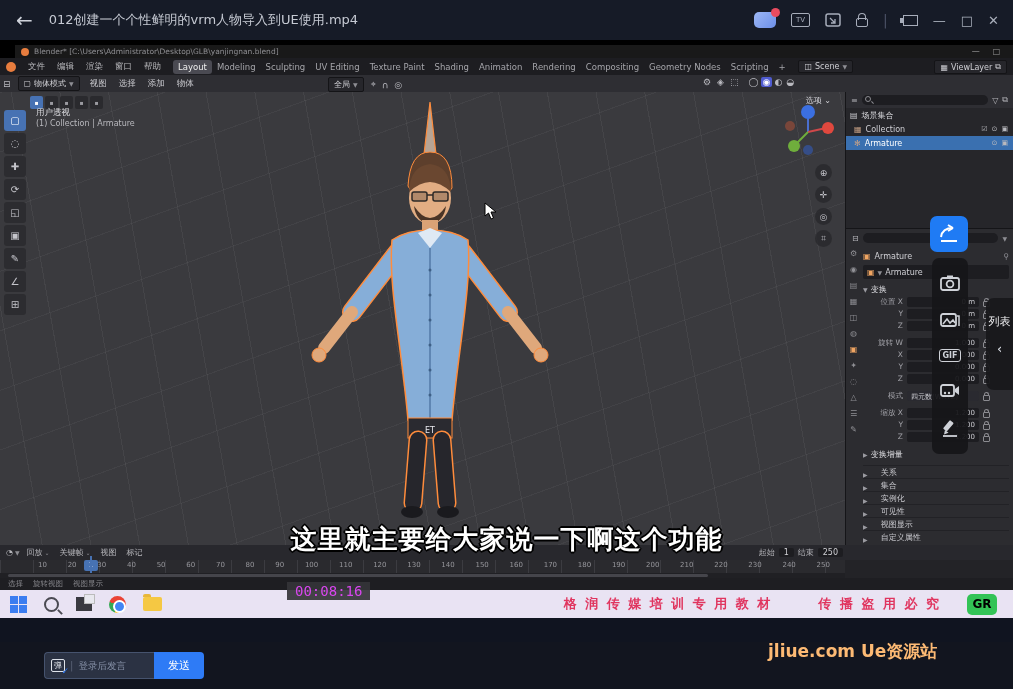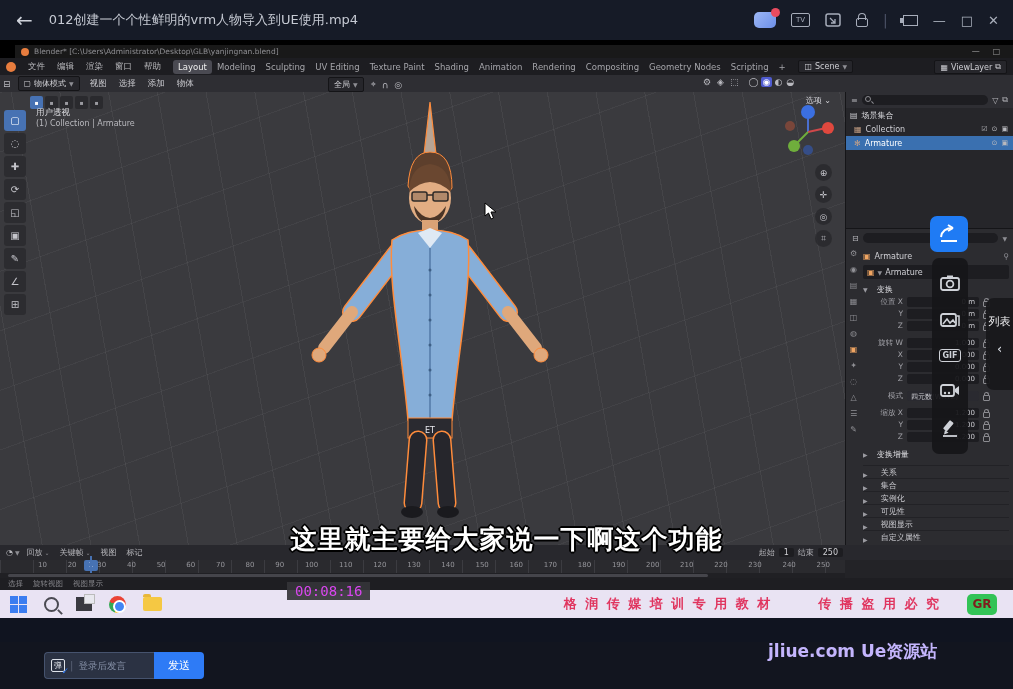--- a/index.html
+++ b/index.html
@@ -81,21 +81,21 @@
 
 #props{position:absolute;left:845px;top:188px;width:168px;height:357px;background:#2c2c30;border-left:1px solid #151518;border-top:1px solid #151518}
 #ptab-col{position:absolute;left:0;top:20px;width:15px;display:flex;flex-direction:column;gap:7px;align-items:center}
 .ptab{font-size:8px;color:#909095;cursor:pointer}
 .ptab.on{color:#f0a562}
 #props-head{display:flex;align-items:center;gap:4px;height:18px;padding:0 6px;font-size:8px;color:#b5b5ba;background:#2c2c30}
 #props-search{flex:1;height:10px;background:#1d1d21;border-radius:5px}
 #p-body{position:absolute;left:17px;top:20px;width:146px}
 #p-crumb{display:flex;align-items:center;gap:4px;font-size:8px;color:#d0d0d5;height:14px}
 #p-idrow{display:flex;align-items:center;gap:3px;height:14px;background:#1d1d21;border-radius:2px;padding:0 4px;font-size:8px;color:#d0d0d5;margin:2px 0 4px 0}
-.sec-head{display:flex;align-items:center;gap:9px;font-size:8px;color:#dadade;height:13px}
+.sec-head{display:flex;align-items:center;gap:3px;font-size:8px;color:#dadade;height:13px}
 .sec-car{font-size:6px;color:#9a9aa0}
 .trow{display:flex;align-items:center;height:11px;margin-bottom:1px}
 .trow.gap{margin-top:6px}
 .tlabel{width:44px;text-align:right;font-size:7.5px;color:#a2a2a8;padding-right:4px;flex:none}
 .tfield{width:72px;height:10px;background:#1d1d21;border-radius:2px;font-size:7px;color:#c9c9ce;text-align:right;padding:1px 4px 0 0}
 .trow.dd .tfield{background:#2a2a30;text-align:left;padding-left:4px}
 .tlock{width:8px;height:8px;margin-left:3px;position:relative}
 .tlock::before{content:"";position:absolute;left:1px;top:3px;width:5px;height:4px;border:1px solid #8b8b90;border-radius:1px}
 .tlock::after{content:"";position:absolute;left:2px;top:0;width:3px;height:3px;border:1px solid #8b8b90;border-bottom:none;border-radius:3px 3px 0 0}
 .prow{display:flex;align-items:flex-end;gap:13px;height:13px;border-top:1px solid #222226;font-size:8px;color:#c6c6cb}
@@ -139,40 +139,40 @@
 .tk-search::after{content:"";position:absolute;left:11px;top:12px;width:6px;height:2px;background:#4a4a52;transform:rotate(45deg)}
 .tk-app{width:16px;height:14px;background:#3a3a40;position:relative}
 .tk-app::after{content:"";position:absolute;right:-3px;top:-3px;width:9px;height:8px;background:#e8e8ee;border:1px solid #bbb}
 .chrome{width:17px;height:17px;border-radius:50%;background:conic-gradient(#ea4335 0 30%,#fbbc05 30% 55%,#34a853 55% 80%,#ea4335 80% 100%);position:relative}
 .chrome::after{content:"";position:absolute;left:4px;top:4px;width:9px;height:9px;border-radius:50%;background:#4285f4;border:2px solid #fff}
 .tk-folder{width:19px;height:14px;background:#f5c843;border-radius:2px;position:relative}
 .tk-folder::before{content:"";position:absolute;left:0;top:-3px;width:8px;height:3px;background:#e8b73a;border-radius:2px 2px 0 0}
 .brand{color:#e0355f;font-weight:bold;font-size:13px;letter-spacing:2px;white-space:nowrap}
 #brand-left{margin-left:auto}
 #brand-right{margin:0 26px 0 46px}
-#gr-logo{width:30px;height:21px;background:#33c356;border-radius:5px;color:#7f1d1d;font-weight:bold;font-size:12px;display:flex;align-items:center;justify-content:center;margin-right:16px}
+#gr-logo{width:30px;height:21px;background:#33c356;border-radius:5px;color:#000000;font-weight:bold;font-size:12px;display:flex;align-items:center;justify-content:center;margin-right:16px}
 
 
 #progress-row{position:absolute;left:0;top:618px;width:1013px;height:24px;background:#12151f;display:flex;align-items:center}
 .time{font-size:11.5px;color:#b9bec8;font-family:"DejaVu Sans Mono",monospace;flex:none}
 #t-cur{margin-left:14px}
 #t-tot{margin-right:12px}
 #track{flex:1;height:4px;background:#3a3f4b;border-radius:2px;margin:0 14px;position:relative;cursor:pointer}
 #fill{position:absolute;left:0;top:0;height:4px;background:#2e7bf6;border-radius:2px}
 #thumb{position:absolute;top:-5px;width:13px;height:13px;border-radius:50%;background:#3f82f7;border:1px solid #7fabff;cursor:pointer}
 #controls{position:absolute;left:0;top:642px;width:1013px;height:47px;background:#12151f}
 #danmaku{position:absolute;left:44px;top:10px;height:27px;display:flex}
 #dm-box{width:110px;background:#2b3243;border:1px solid #46536e;border-right:none;border-radius:4px 0 0 4px;display:flex;align-items:center;padding-left:6px;gap:5px}
 #dm-ic{width:14px;height:13px;border:1.5px solid #dfe3ea;border-radius:2px;color:#dfe3ea;font-size:8px;display:flex;align-items:center;justify-content:center;position:relative}
 #dm-ic::after{content:"✓";position:absolute;right:-5px;bottom:-5px;color:#2e7bf6;font-size:9px;font-weight:bold}
 #dm-sep{color:#5a6275}
 #dm-input{background:transparent;border:none;outline:none;width:64px;font-size:9.5px;color:#cfd4de}
 #dm-input::placeholder{color:#8590a6}
 #send-btn{width:50px;background:#2e7bf6;border:none;border-radius:0 4px 4px 0;color:#fff;font-size:11px;cursor:pointer}
-#watermark{position:absolute;left:768px;top:640px;width:245px;font-size:17px;font-weight:bold;color:#c4b5fd;z-index:40;pointer-events:none;white-space:nowrap}
+#watermark{position:absolute;left:768px;top:640px;width:245px;font-size:17px;font-weight:bold;color:#fdba74;z-index:40;pointer-events:none;white-space:nowrap}
 </style>
 </head>
 <body>
 
 <div id="stage">
 
   <header id="titlebar">
     <span id="back">←</span>
     <span id="ptitle">012创建一个个性鲜明的vrm人物导入到UE使用.mp4</span>
     <div id="tb-icons">

